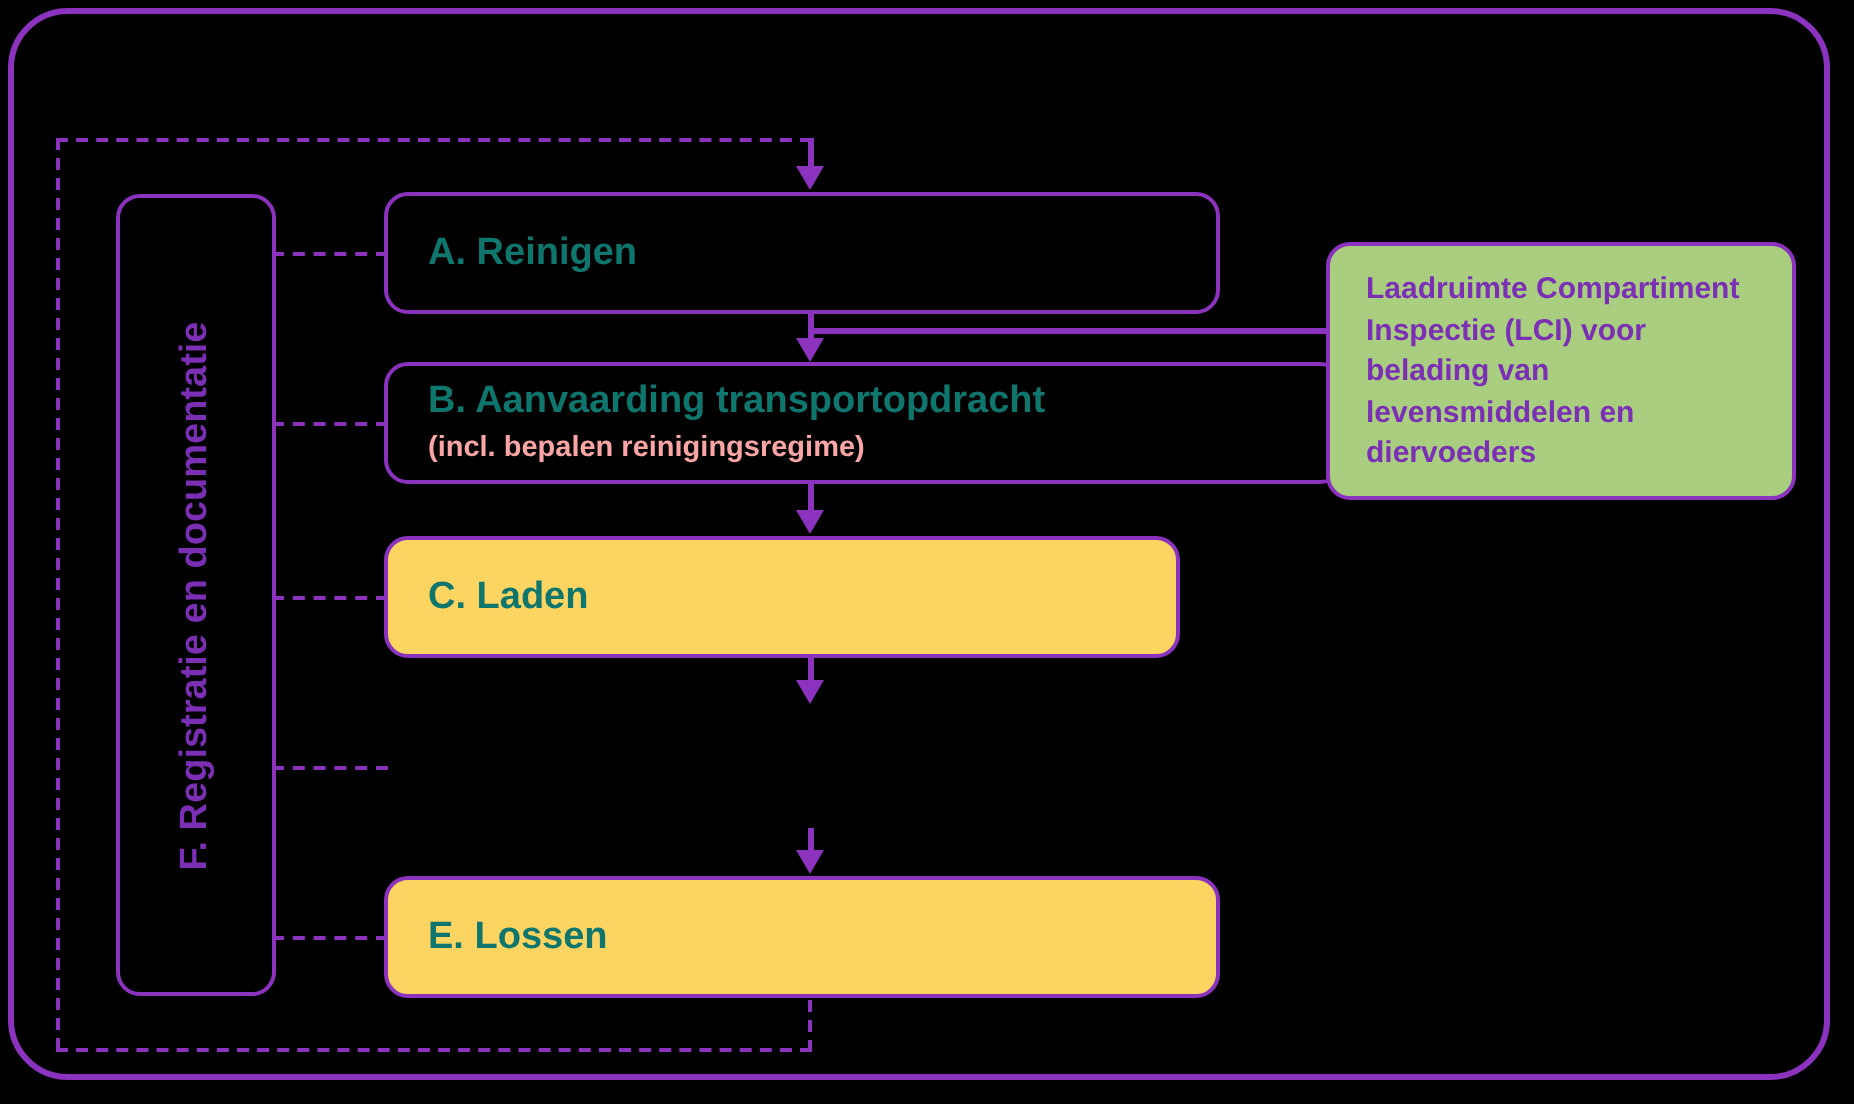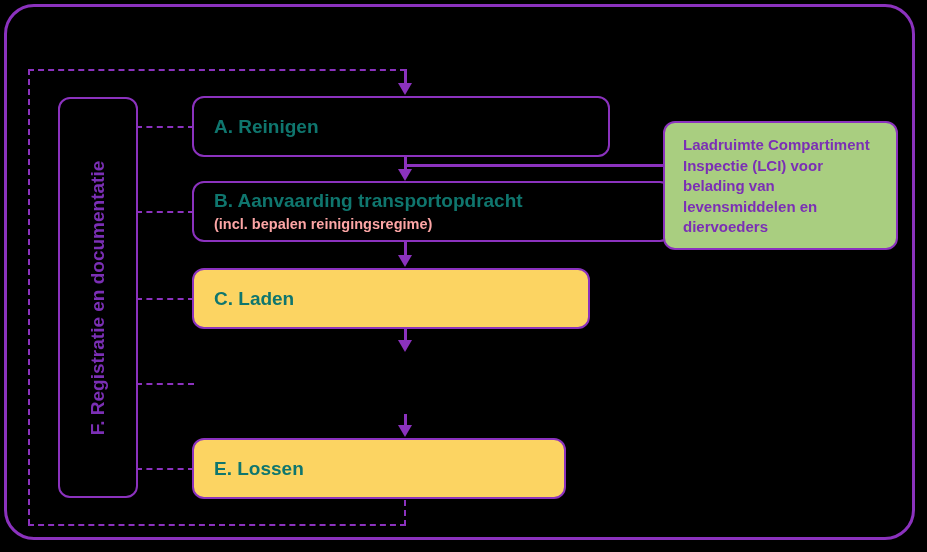--- a/index.html
+++ b/index.html
@@ -76,21 +76,21 @@
   #box-b { left: 192px; top: 181px; width: 480px; height: 61px; background: transparent; }
   #box-b .box-label { top: 7px; }
   #box-b .box-sub { top: 33px; }
 
   
   .box-yellow { background: #FCD462; }
   #box-c { left: 192px; top: 268px; width: 398px; height: 61px; }
   #box-c .box-label { top: 18px; }
   #box-d { left: 192px; top: 353px; width: 418px; height: 61px; }
   #box-d .box-label { top: 18px; }
-  #box-e { left: 192px; top: 438px; width: 374px; height: 61px; }
+  #box-e { left: 192px; top: 438px; width: 418px; height: 61px; }
   #box-e .box-label { top: 18px; }
 
   
   #box-lci {
     position: absolute;
     left: 663px;
     top: 101px;
     width: 235px;
     height: 129px;
     box-sizing: border-box;

